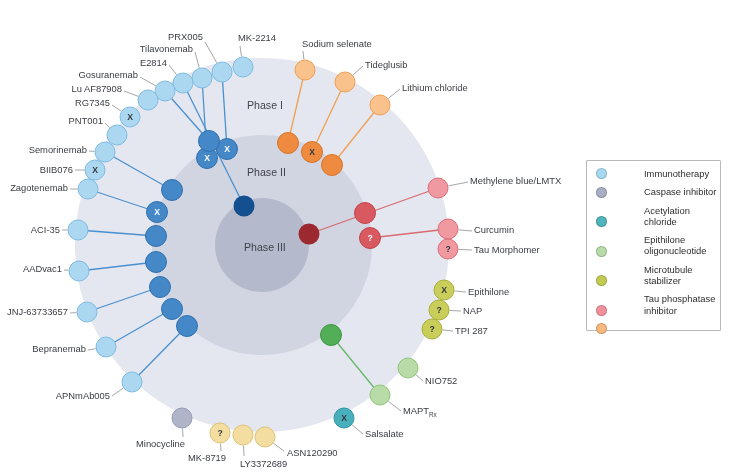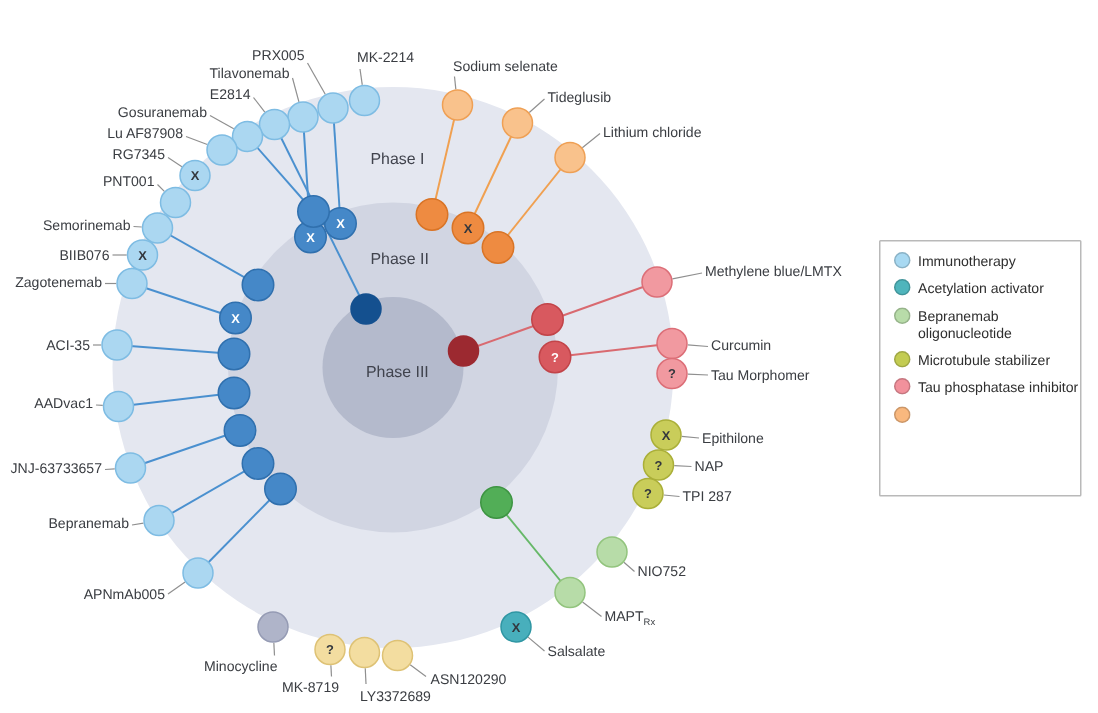--- a/index.html
+++ b/index.html
@@ -7,21 +7,21 @@
   #stage{position:absolute;left:0;top:0;width:732px;height:475px;background:#ffffff;overflow:hidden;}
   #diagram-svg{position:absolute;left:0;top:0;}
   .node-lbl{font-family:"Liberation Sans",sans-serif;font-size:9.4px;fill:#3a3d42;}
   .phase-lbl{font-family:"Liberation Sans",sans-serif;font-size:10.6px;fill:#40434d;}
   .mark{font-family:"Liberation Sans",sans-serif;font-size:8.6px;text-anchor:middle;font-weight:bold;}
   #legend-box{
     position:absolute;left:586px;top:160px;width:135px;height:171px;
     background:#fff;border:1px solid #b9b9b9;border-radius:1px;
     padding:7px 0 0 9px;box-sizing:border-box;
   }
-  .legend-row{display:flex;align-items:flex-start;margin-bottom:7px;}
+  .legend-row{display:flex;align-items:flex-end;margin-bottom:7px;gap:32px;}
   .legend-swatch{
     width:11px;height:11px;border-radius:50%;flex:0 0 11px;
     border:1px solid rgba(0,0,0,0.18);box-sizing:border-box;margin-top:0px;
   }
   .legend-label{font-size:9.4px;line-height:11.3px;color:#2e2e2e;margin-left:5px;width:110px;}
 </style>
 </head>
 <body>
 
 <div id="stage">
@@ -249,26 +249,30 @@
         <text x="287" y="456" text-anchor="start" class="node-lbl">ASN120290</text>
       </g>
     </svg>
 
   <div id="legend-box">
     <div class="legend-row">
       <span class="legend-swatch" style="background: rgb(168, 217, 242);"></span>
       <span class="legend-label">Immunotherapy</span>
     </div>
     <div class="legend-row">
+      <span class="legend-swatch" style="background: rgb(169, 174, 198);"></span>
+      <span class="legend-label">Caspase inhibitor</span>
+    </div>
+    <div class="legend-row">
       <span class="legend-swatch" style="background: rgb(79, 181, 188);"></span>
-      <span class="legend-label">Acetylation activator</span>
+      <span class="legend-label">Acetylation chloride</span>
     </div>
     <div class="legend-row">
       <span class="legend-swatch" style="background: rgb(184, 220, 169);"></span>
-      <span class="legend-label">Bepranemab oligonucleotide</span>
+      <span class="legend-label">Epithilone oligonucleotide</span>
     </div>
     <div class="legend-row">
       <span class="legend-swatch" style="background: rgb(195, 204, 82);"></span>
       <span class="legend-label">Microtubule stabilizer</span>
     </div>
     <div class="legend-row">
       <span class="legend-swatch" style="background: rgb(242, 145, 156);"></span>
       <span class="legend-label">Tau phosphatase inhibitor</span>
     </div>
     <div class="legend-row">

